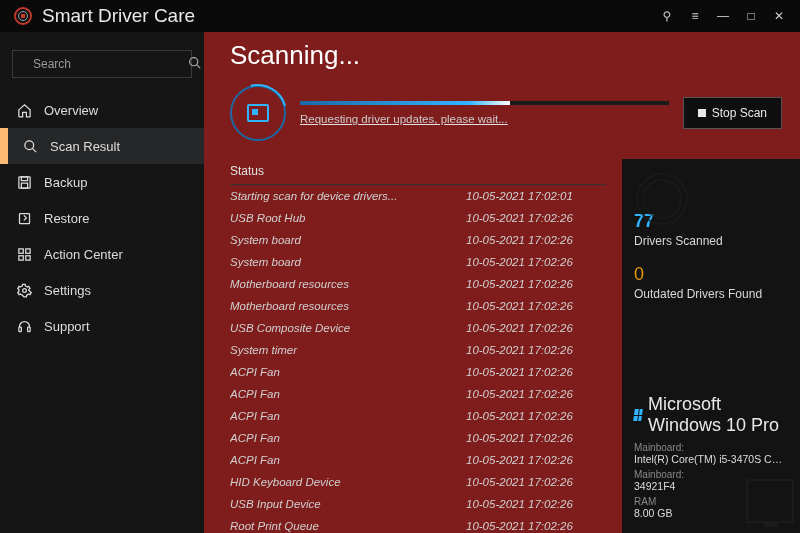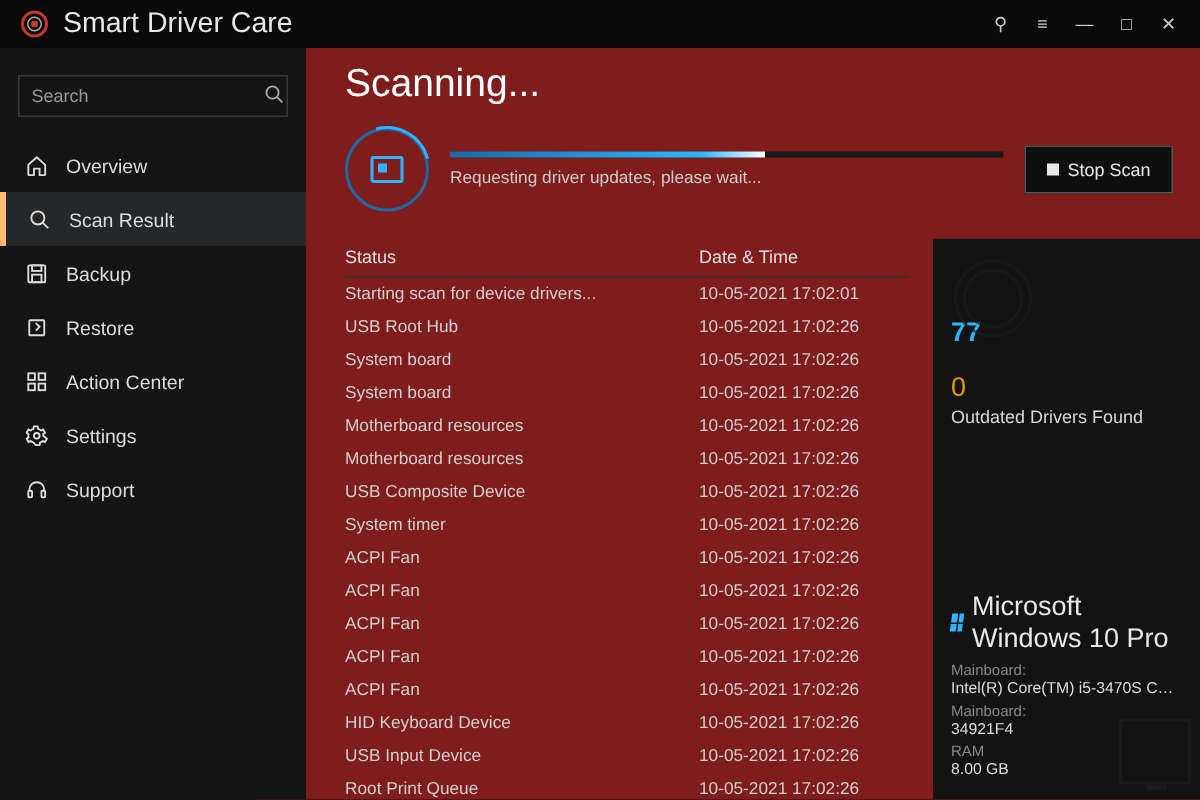--- a/index.html
+++ b/index.html
@@ -51,40 +51,40 @@
   width: 204px;
   background: #151515;
   display: flex; flex-direction: column;
   padding-top: 4px;
 }
 .search {
   margin: 14px 12px 14px 12px;
   height: 28px;
   border: 1px solid #3a3a3a;
   display: flex; align-items: center;
-  padding: 0 8px;
+  padding: 0 20px;
   color: #888;
 }
 .search input {
   flex: 1; background: transparent; border: none; outline: none;
   color: #ddd; font-size: 12px;
 }
 .search input::placeholder { color: #999; }
 .search .sicon { width: 14px; text-align: center; color: #aaa; font-size: 12px; }
 
 .menu { display: flex; flex-direction: column; }
 .menu-item {
   display: flex; align-items: center; gap: 12px;
   padding: 10px 16px;
   color: #ddd; font-size: 13px;
   cursor: default;
 }
 .menu-item.active {
   background: #262728;
-  border-left: 4px solid #fdba74;
+  border-left: 8px solid #fdba74;
   padding-left: 14px;
 }
 .menu-item .micon { width: 16px; height: 16px; display: flex; align-items: center; justify-content: center; }
 
 .main {
   flex: 1;
   display: flex; flex-direction: column;
   background: #7f1d1d;
   position: relative;
   padding: 0 0 0 0;
@@ -113,21 +113,21 @@
   transform: rotate(30deg);
 }
 .scan-icon-inner {
   width: 22px; height: 18px; border: 2px solid #2fb5ff;
   border-radius: 2px; position: relative;
 }
 .scan-icon-inner::after {
   content:""; position:absolute; left:3px; top:3px; width:6px; height:6px;
   background:#2fb5ff;
 }
-.progress-wrap { flex: 1; display: flex; flex-direction: column; gap: 8px; }
+.progress-wrap { flex: 1; display: flex; flex-direction: column; gap: 8px; text-decoration: underline; }
 .progress-bar {
   height: 4px; background: #1a1a1a;
   position: relative;
 }
 .progress-fill {
   height: 100%; width: 57%;
   background: linear-gradient(90deg, #1b6aa5 0%, #2fb5ff 80%, #fff 100%);
 }
 .progress-text { font-size: 11.5px; color: #ccc; }
 .stop-btn {
@@ -150,21 +150,21 @@
   flex: 1;
   padding-left: 26px;
 }
 .list-header, .list-row {
   display: flex;
   padding: 5px 0;
 }
 .list-header { border-bottom: 1px solid #333; color: #e0e0e0; font-size: 12px; padding-bottom: 6px; justify-content: space-between; }
 .list-header .c1, .list-row .c1 { flex: 1; }
 .list-header .c2, .list-row .c2 { width: 140px; }
-.list-row { font-size: 11.5px; color: #d0d0d0; }
+.list-row { font-size: 11.5px; color: #d0d0d0; font-style: italic; }
 .list-body { max-height: 360px; overflow: hidden; }
 
 .side-panel {
   width: 178px;
   margin-left: 16px;
   padding: 18px 12px 0 12px;
   background: #131313;
   display: flex; flex-direction: column;
   position: relative;
 }
@@ -312,21 +312,20 @@
       <div class="stop-btn">
         <span class="sq"></span>
         <span>Stop Scan</span>
       </div>
     </div>
 
     <div class="content-split">
       <div class="scan-list">
         <div class="list-header">
           <div class="c1">Status</div>
-          <div class="c2">Date &amp; Time</div>
         </div>
         <div class="list-body" id="listBody">
             <div class="list-row">
               <div class="c1">Starting scan for device drivers...</div>
               <div class="c2">10-05-2021 17:02:01</div>
             </div>
             <div class="list-row">
               <div class="c1">USB Root Hub</div>
               <div class="c2">10-05-2021 17:02:26</div>
             </div>
@@ -384,20 +383,21 @@
             </div>
             <div class="list-row">
               <div class="c1">Root Print Queue</div>
               <div class="c2">10-05-2021 17:02:26</div>
             </div>
           </div>
       </div>
 
       <div class="side-panel">
         <div class="stat-num blue">77</div>
+        <div class="stat-label">Drivers Scanned</div>
         <div class="stat-num orange">0</div>
         <div class="stat-label">Outdated Drivers Found</div>
 
         <div class="sys-section">
           <div class="sys-os">
             <span class="win-flag">
                 <span></span>
                 <span></span>
                 <span></span>
                 <span></span>

